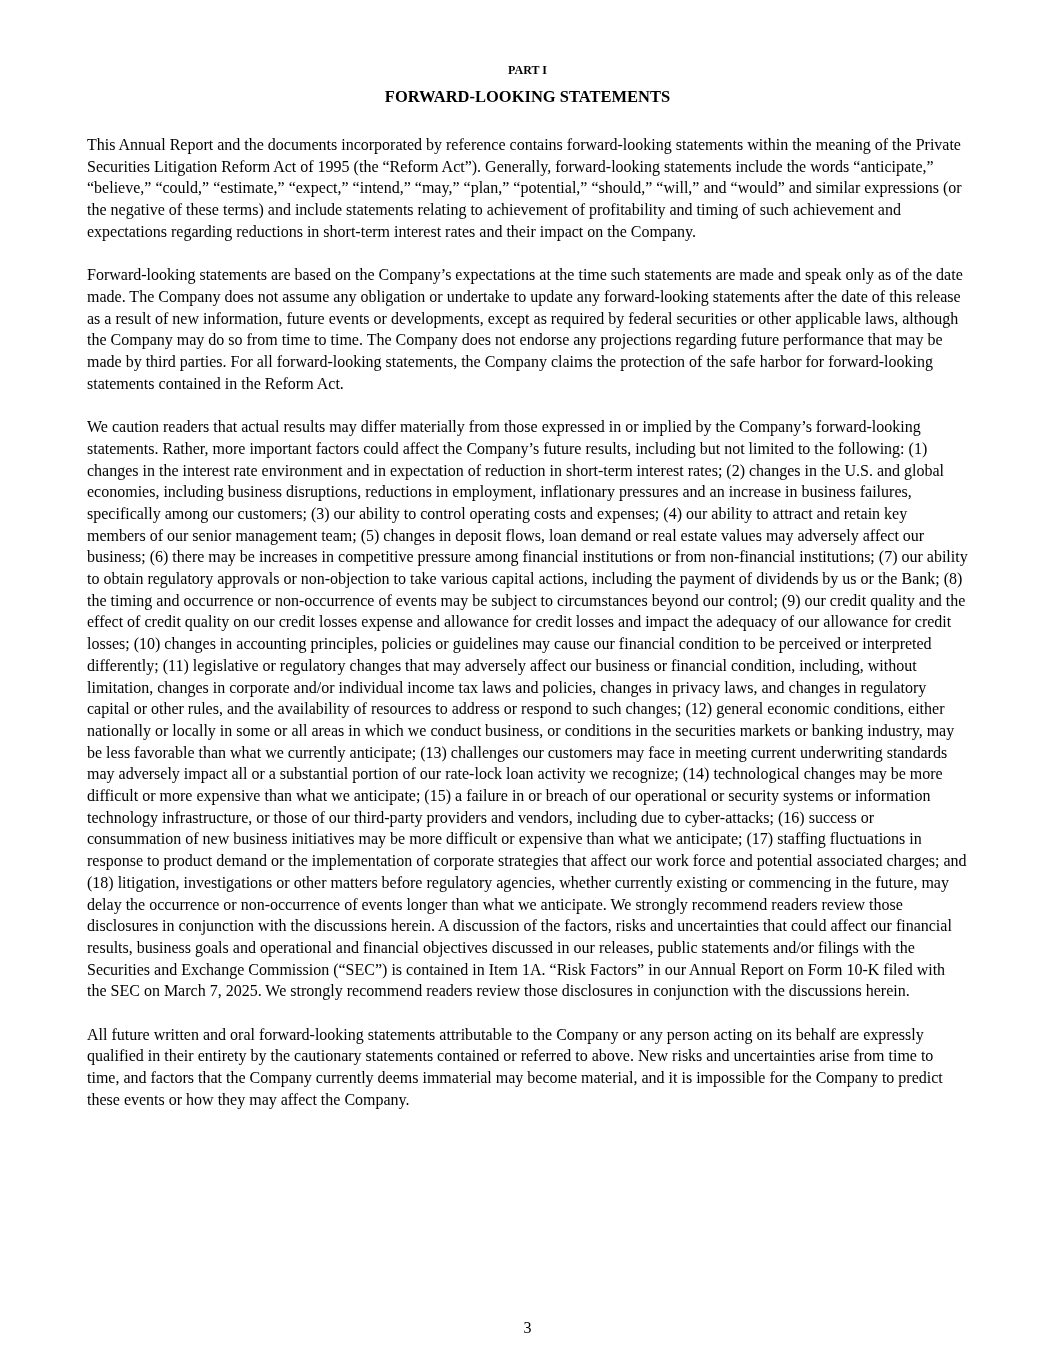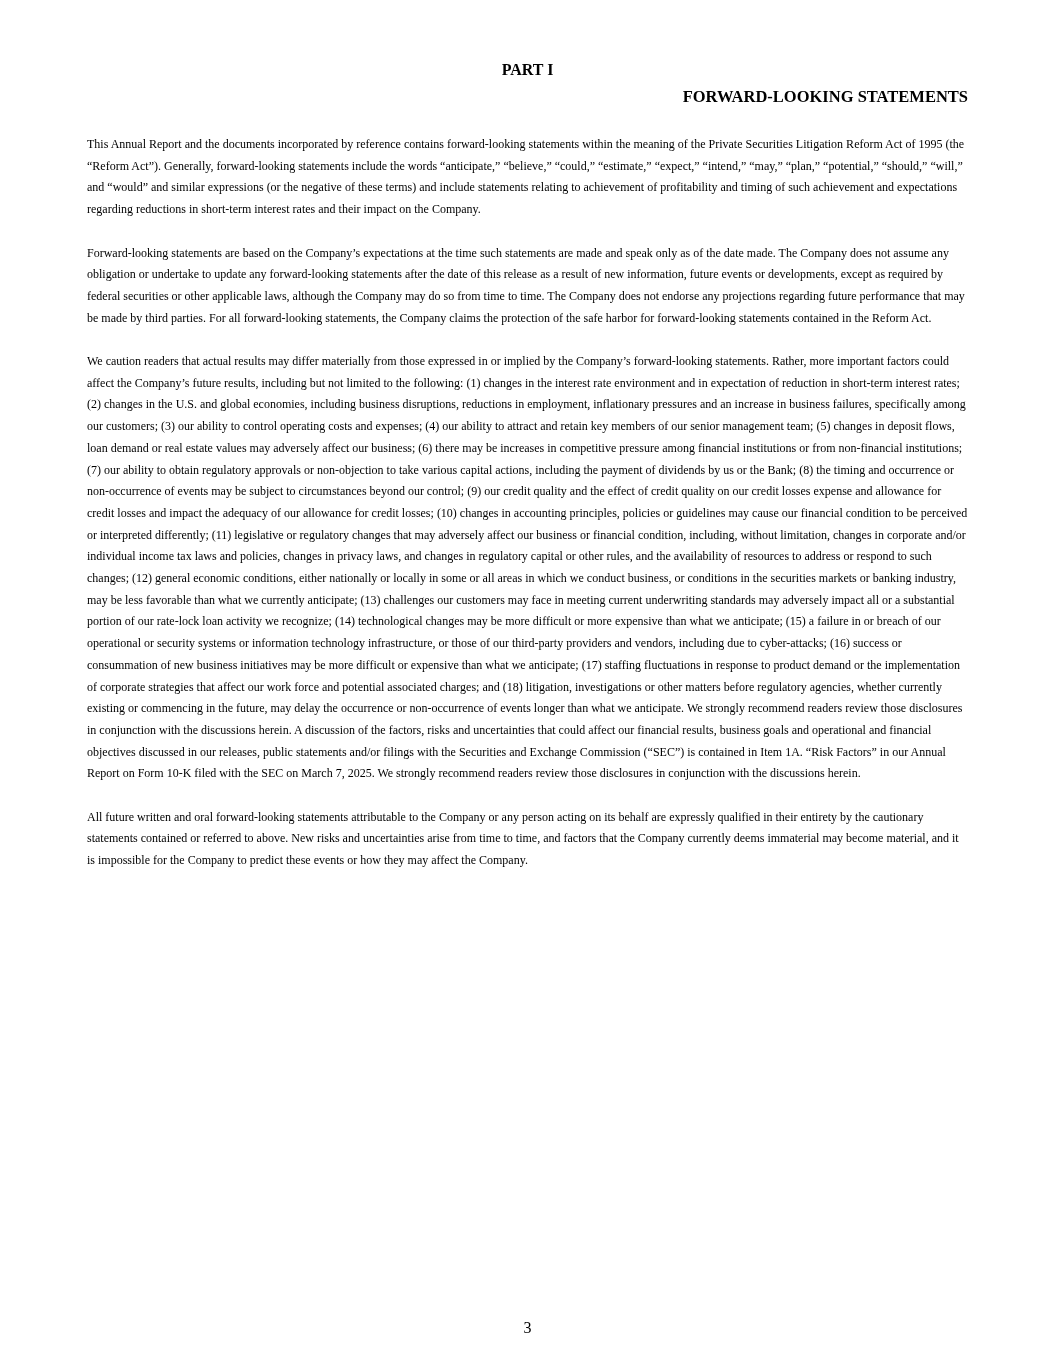--- a/index.html
+++ b/index.html
@@ -14,33 +14,33 @@
   }
   .page {
     position: absolute;
     top: 60px;
     left: 87px;
     width: 881px;
   }
   .part-heading {
     text-align: center;
     font-weight: bold;
-    font-size: 16px;
+    font-size: 12px;
     line-height: 20px;
     margin: 0 0 7px 0;
   }
   .section-heading {
-    text-align: right;
+    text-align: center;
     font-weight: bold;
     font-size: 16.5px;
     line-height: 20px;
     margin: 0 0 27px 0;
   }
   p.body-text {
-    font-size: 12px;
+    font-size: 16px;
     line-height: 21.7px;
     text-align: left;
     margin: 0 0 21.7px 0;
   }
   p.body-text:last-child { margin-bottom: 12px; }
   .page-number {
     position: absolute;
     left: 0;
     right: 0;
     bottom: 28px;

